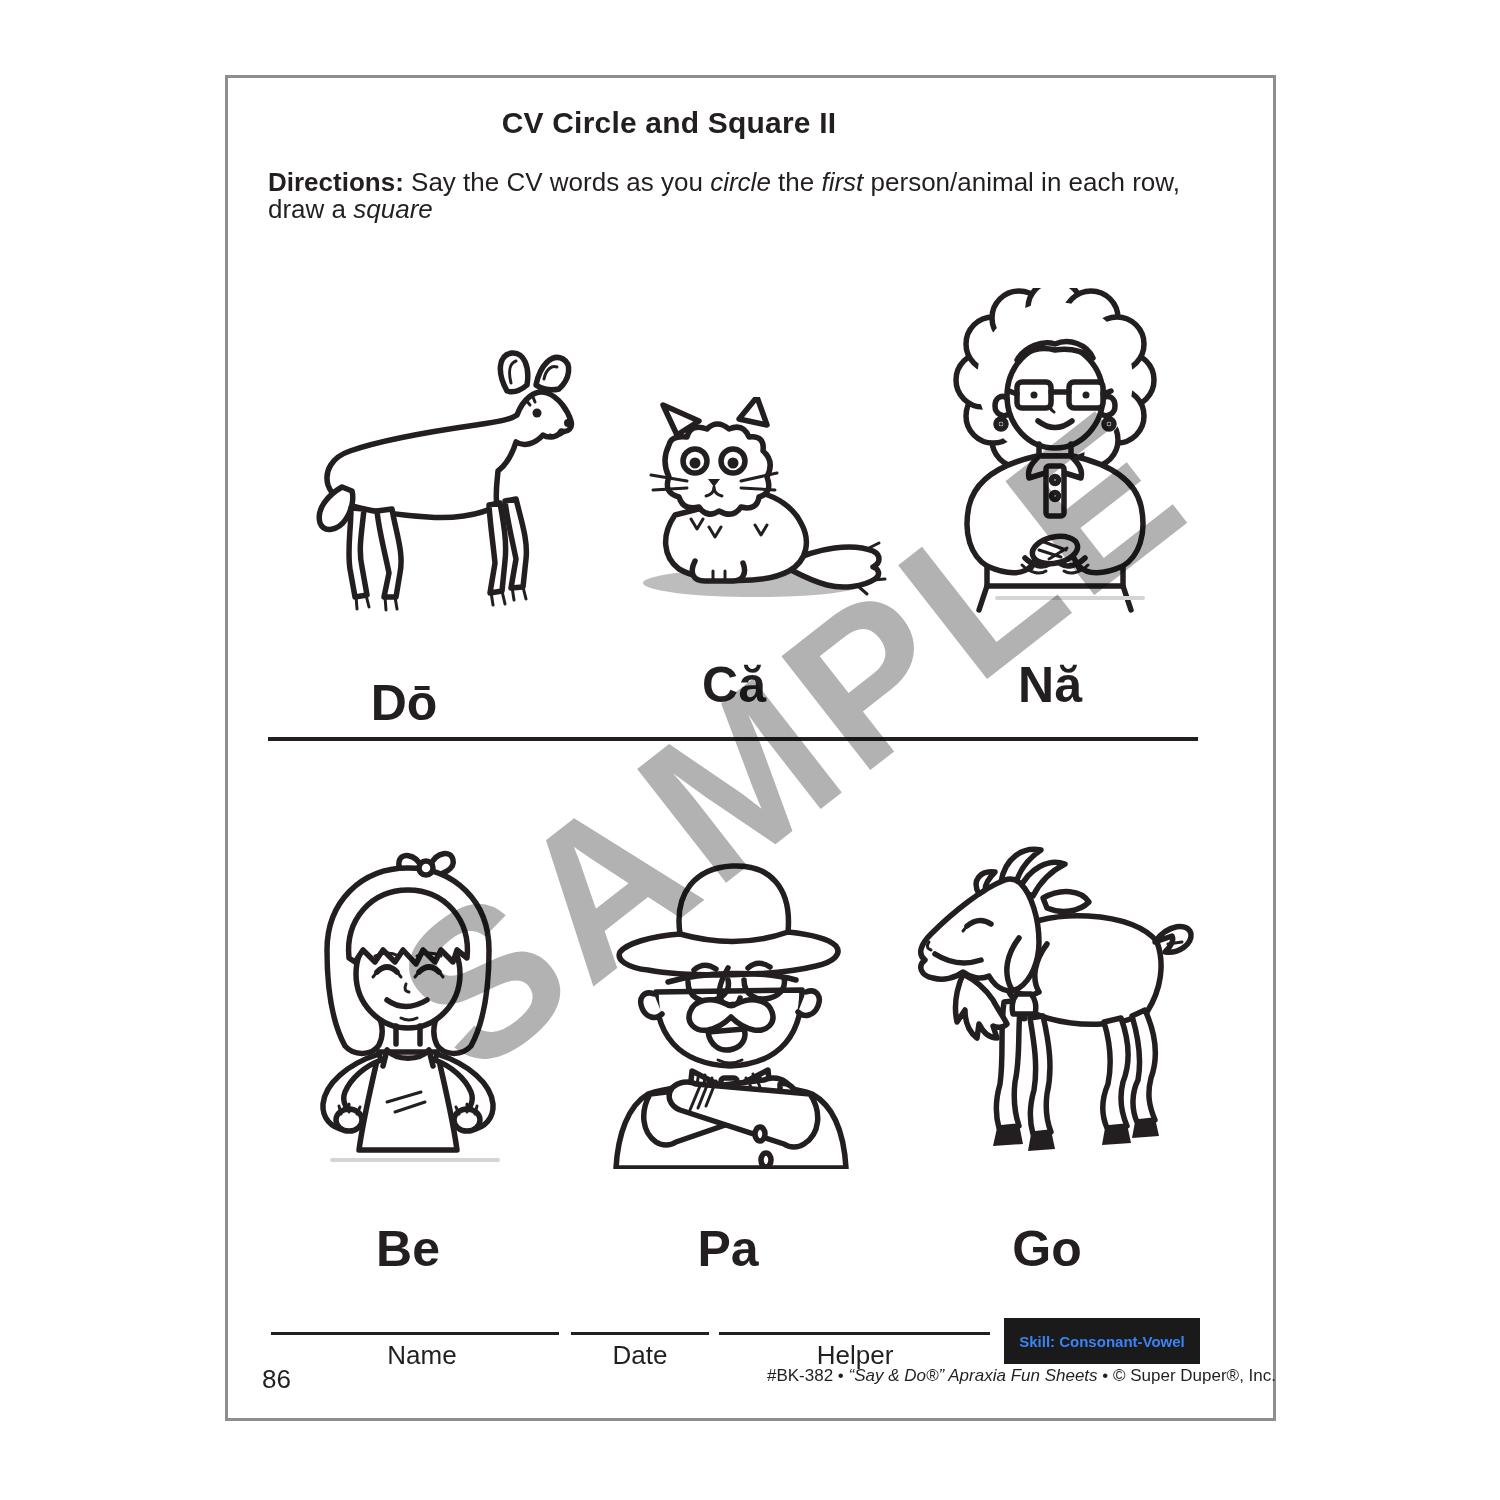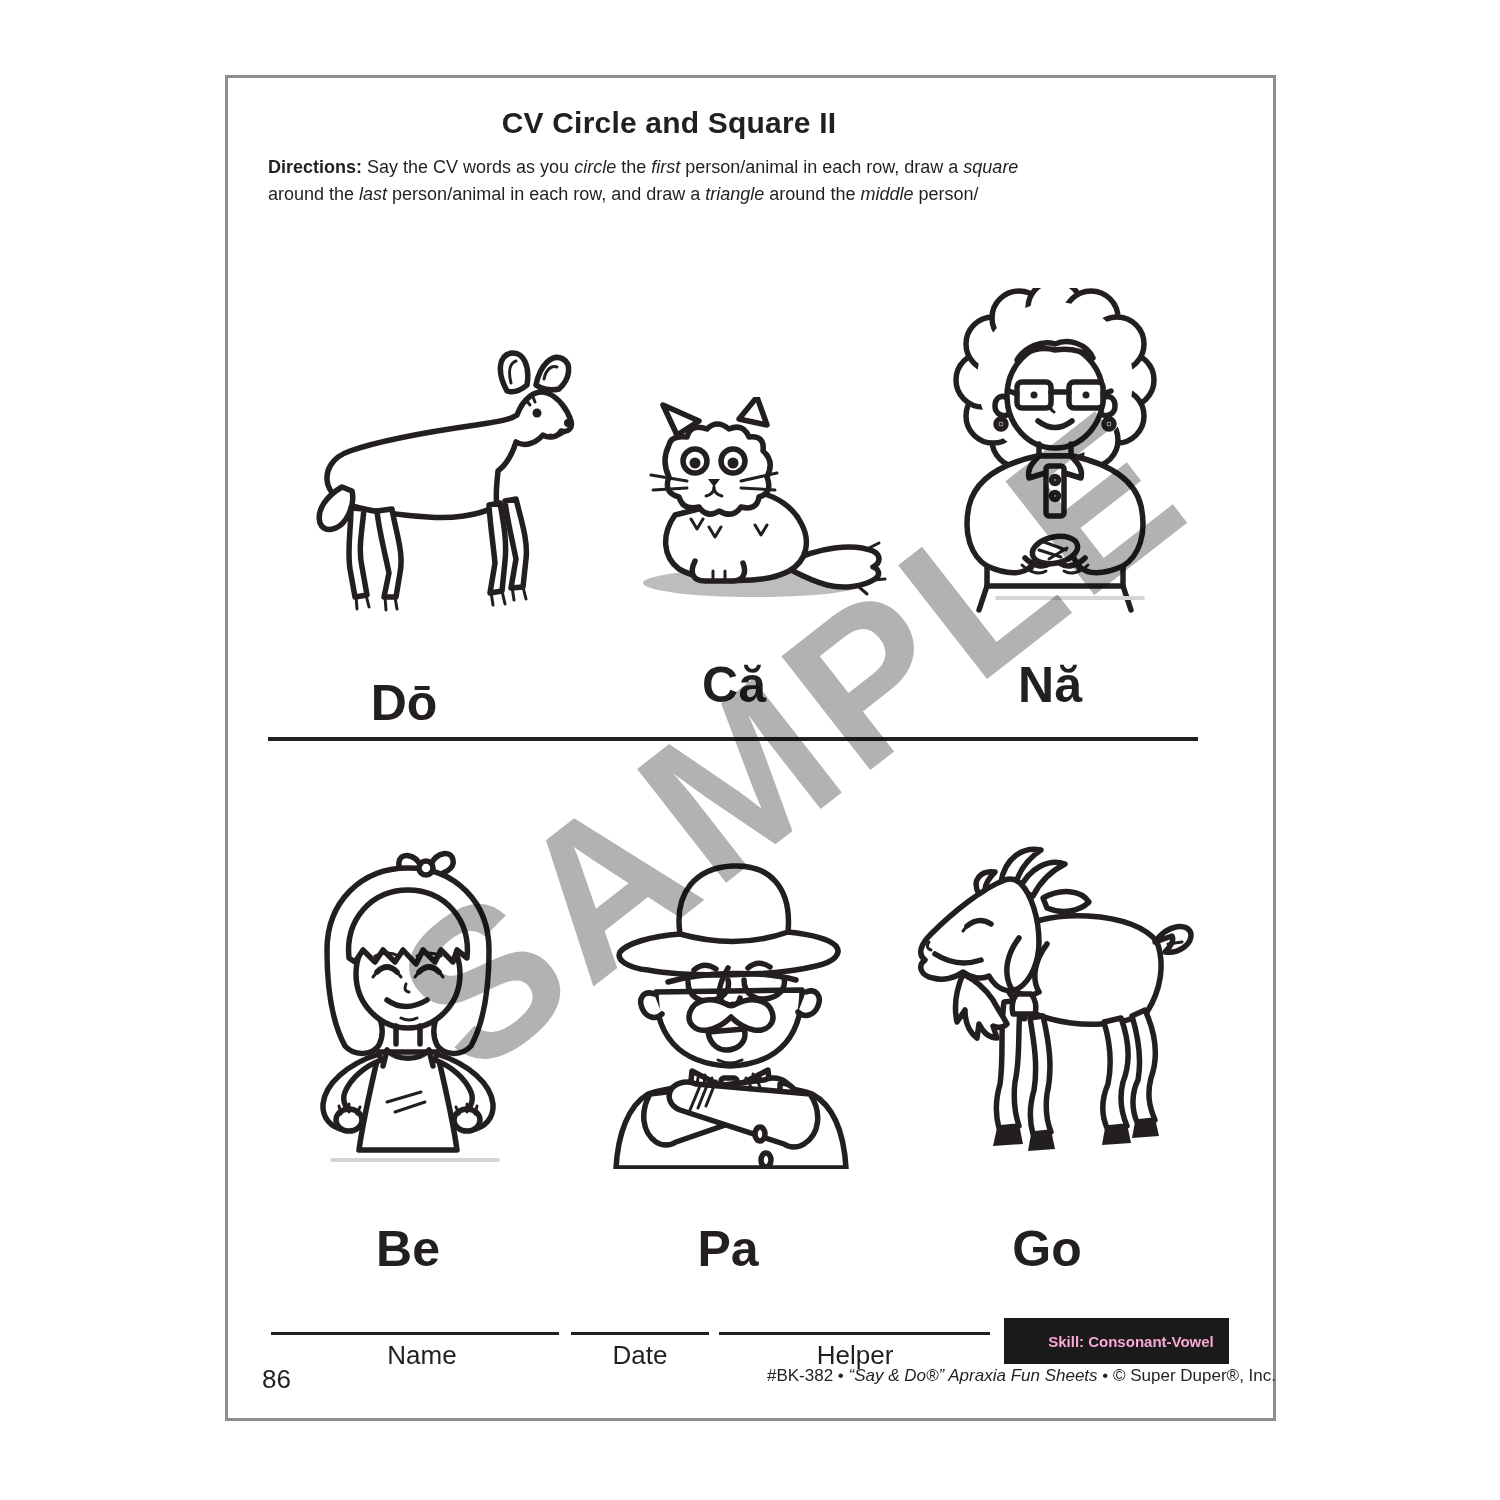--- a/index.html
+++ b/index.html
@@ -2,30 +2,30 @@
 <html><head>
 <meta charset="utf-8">
 <style>
   html,body{margin:0;padding:0;background:#fff;}
   #canvas{position:relative;width:1500px;height:1500px;background:#ffffff;overflow:hidden;
           font-family:"Liberation Sans",sans-serif;color:#231f20;}
   .abs{position:absolute;}
   #page{position:absolute;left:225px;top:75px;width:1051px;height:1346px;
         border:3px solid #8e8e8e;box-sizing:border-box;background:#fff;}
   .title{width:100%;text-align:center;font-size:30px;font-weight:700;letter-spacing:0.2px;}
-  .directions{font-size:18px;line-height:27px;}
+  .directions{font-size:26px;line-height:27px;margin-top:15px;}
   .directions .bold{font-weight:700;}
   .italic{font-style:italic;}
   .bold{font-weight:700;}
   .word{font-size:50px;font-weight:700;transform:translateX(-50%);white-space:nowrap;}
   .divider{background:#231f20;height:4px;}
   .fieldline{border-top:3px solid #231f20;}
   .fieldlabel{font-size:26px;transform:translateX(-50%);white-space:nowrap;}
-  .badge{background:#1a1a1a;color:#f9a8d4;display:flex;align-items:center;justify-content:center;
-         font-size:15px;font-weight:700;white-space:nowrap;padding-left:29px;}
+  .badge{background:#1a1a1a;color:#3b82f6;display:flex;align-items:center;justify-content:center;
+         font-size:15px;font-weight:700;white-space:nowrap;}
   .pagenum{font-size:26px;}
   .footer{width:1051px;text-align:right;font-size:17px;white-space:nowrap;}
   .watermark{left:792px;top:740px;transform:translate(-50%,-50%) rotate(-38deg);
              font-size:210px;font-weight:700;color:#b2b2b2;letter-spacing:8px;
              white-space:nowrap;mix-blend-mode:multiply;line-height:1;}
   .groundline{background:#d4d4d4;height:4px;border-radius:2px;}
   svg{display:block;}
   svg .ln{fill:none;stroke:#231f20;stroke-width:5.5;stroke-linecap:round;stroke-linejoin:round;}
   svg .lnw{fill:#ffffff;stroke:#231f20;stroke-width:5.5;stroke-linecap:round;stroke-linejoin:round;}
   svg .thin{fill:none;stroke:#231f20;stroke-width:3;stroke-linecap:round;stroke-linejoin:round;}
@@ -34,21 +34,20 @@
 </head>
 <body>
 
 <div id="canvas">
   <div id="page"></div>
 
   <div class="abs title" style="left:225px;top:106px;width:888px;">CV Circle and Square II</div>
 
   <div class="abs directions" style="left:268px;top:154px;width:930px;">
     <div><span class="bold">Directions:</span><span> Say the CV words as you </span><span class="italic">circle</span><span> the </span><span class="italic">first</span><span> person/animal in each row, draw a </span><span class="italic">square</span></div>
-    <div><span>around the </span><span class="italic">last</span><span> person/animal in each row, and draw a </span><span class="italic">triangle</span><span> around the </span><span class="italic">middle</span><span> person/</span></div>
   </div>
 
   <svg class="abs" style="left:264px;top:327px;" width="325" height="292" viewBox="0 0 325 292">
     <path class="lnw" d="M243,64 C233,46 234,28 248,26 C260,25 266,40 263,58 C256,64 249,66 243,64 Z"></path>
     <path class="thin" d="M247,56 C244,44 246,36 252,34"></path>
     <path class="lnw" d="M272,58 C276,38 288,26 299,32 C308,37 306,52 295,62 C286,64 277,62 272,58 Z"></path>
     <path class="thin" d="M280,52 C282,42 288,38 293,40"></path>
     <path class="lnw" d="M253,88 C259,72 271,62 283,66 C295,70 304,84 307,94 C309,101 304,106 297,104 C294,110 285,112 279,108 C271,117 260,120 252,115 C248,128 242,138 234,144 C233,156 231,168 233,179 C214,189 186,192 164,190 C138,188 112,185 96,181 C80,177 68,170 64,158 C60,144 68,130 86,124 C120,112 170,104 212,98 C232,95 246,93 253,88 Z"></path>
     <path class="lnw" d="M78,160 C64,168 52,182 56,196 C60,206 74,204 82,192 C88,183 90,172 88,164 Z"></path>
     <circle class="ink" cx="273" cy="86" r="4.5"></circle>

